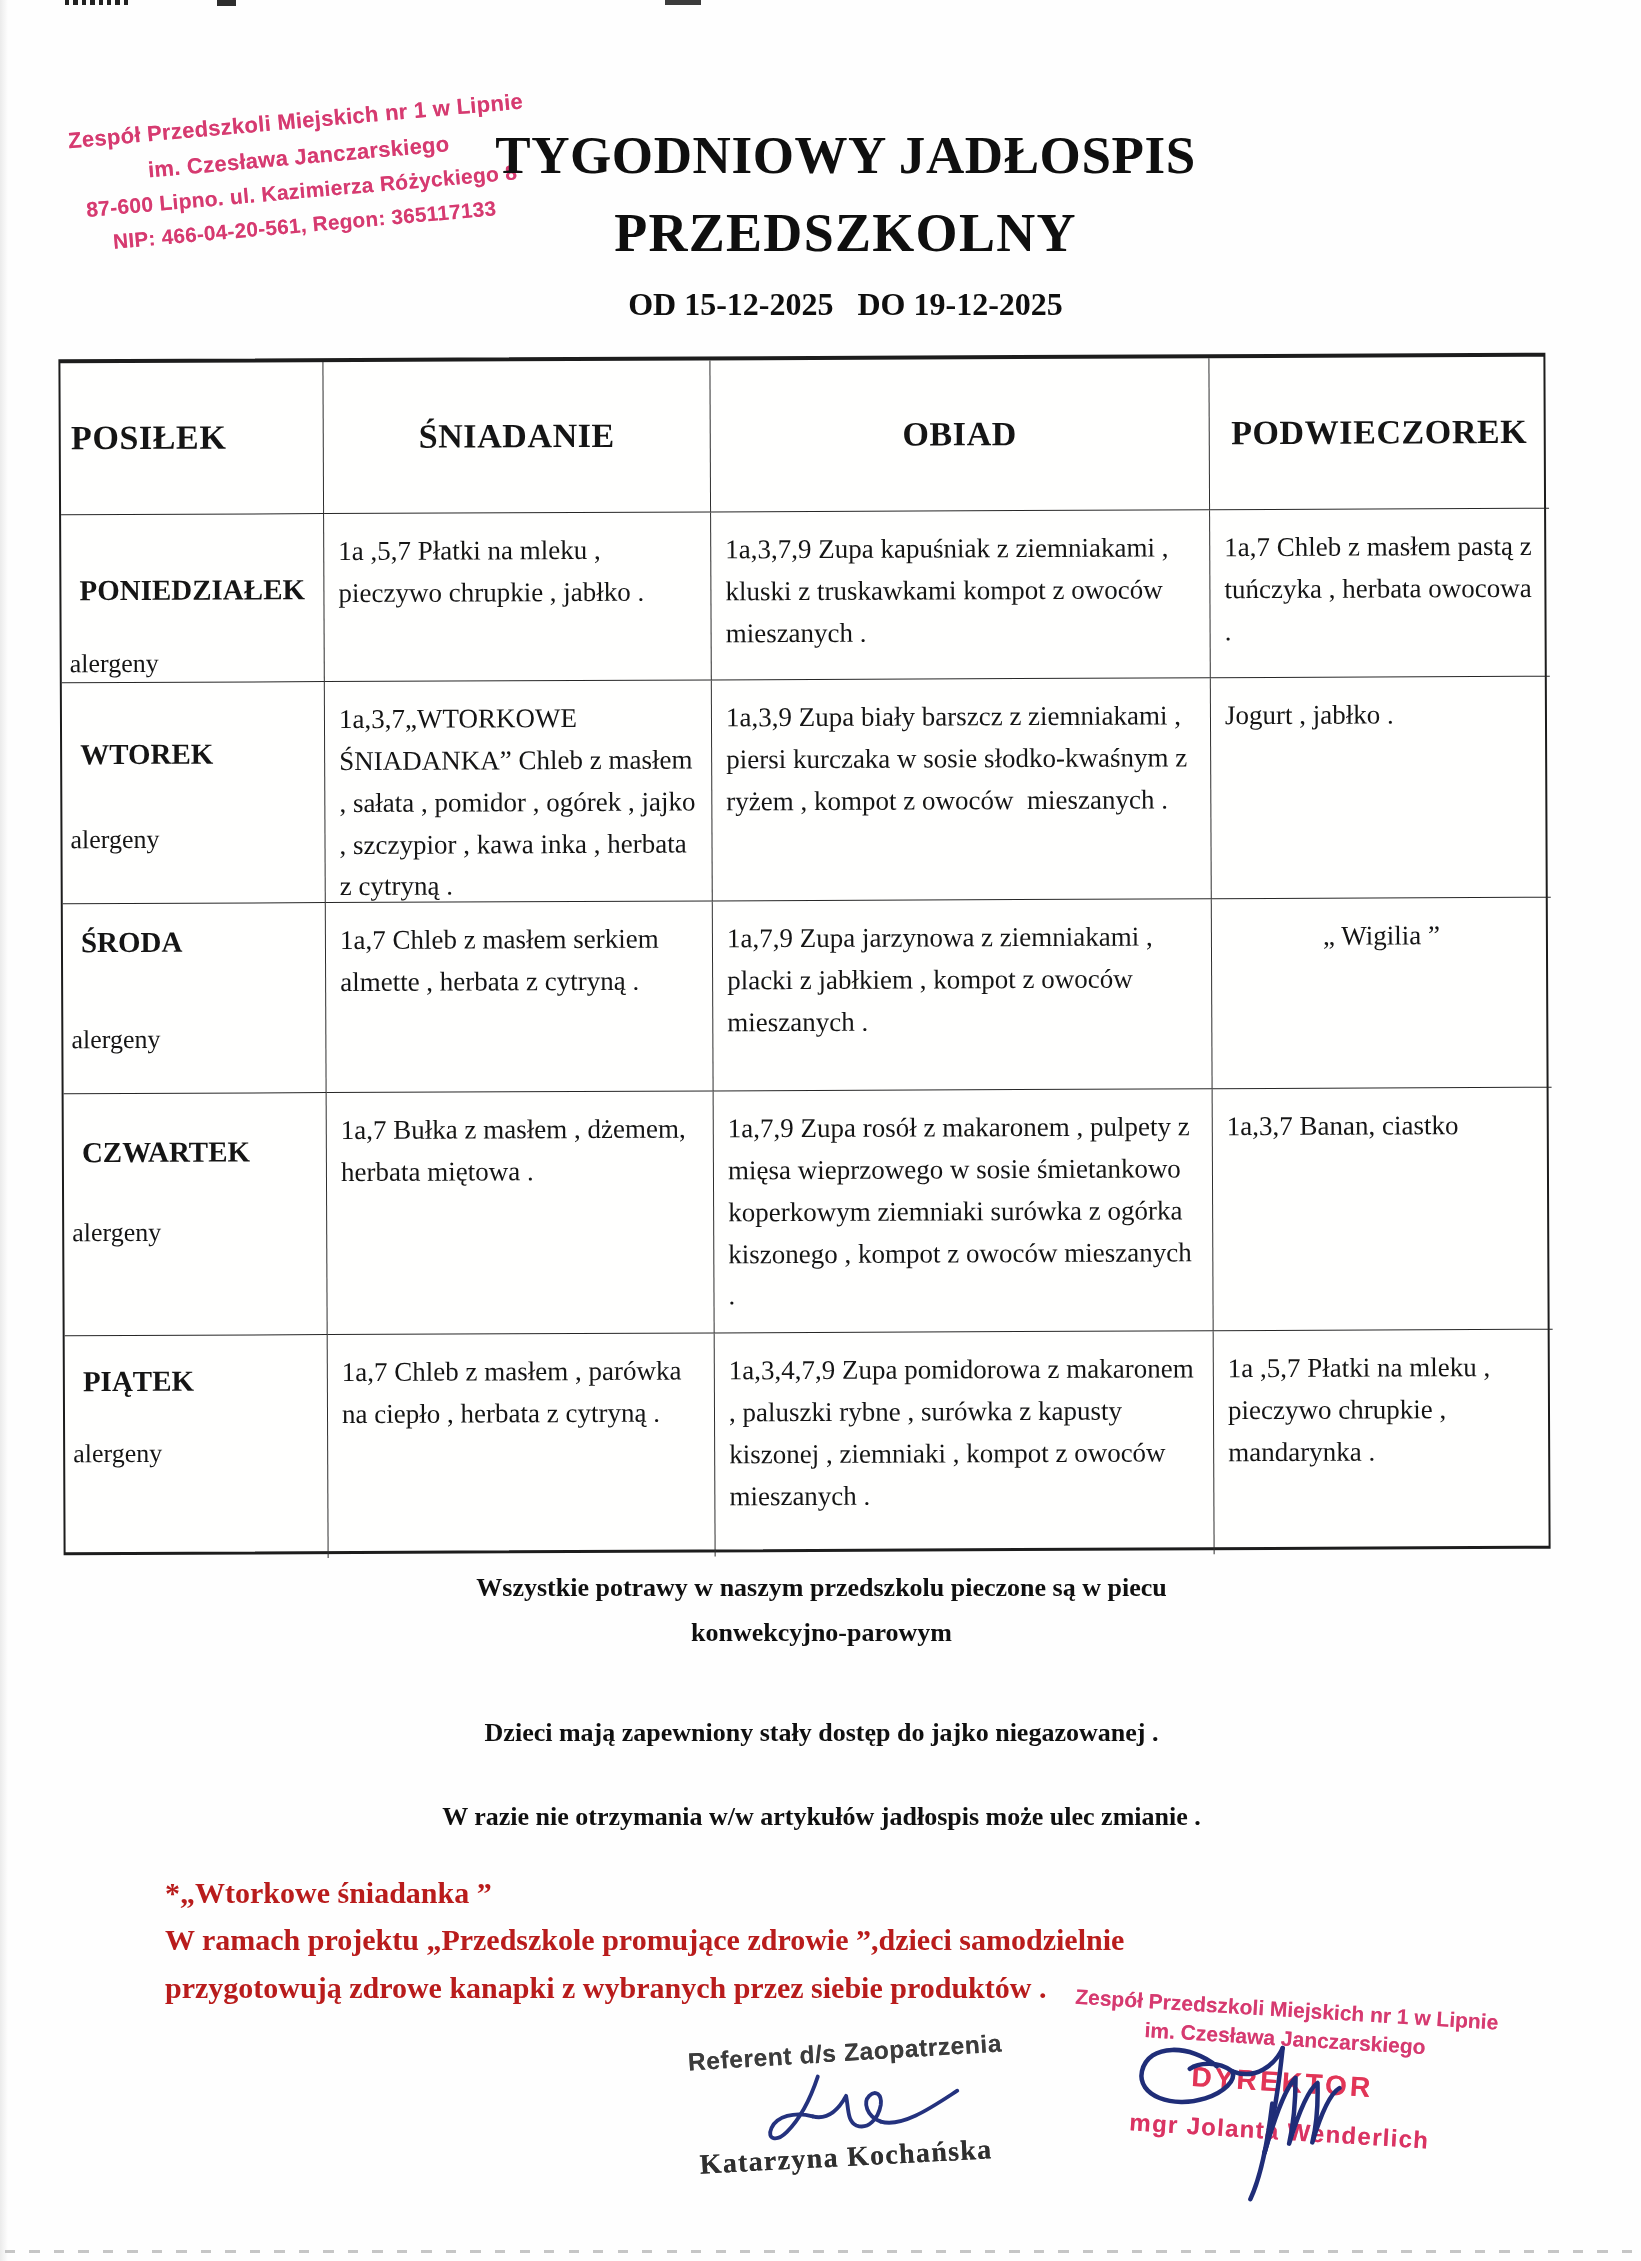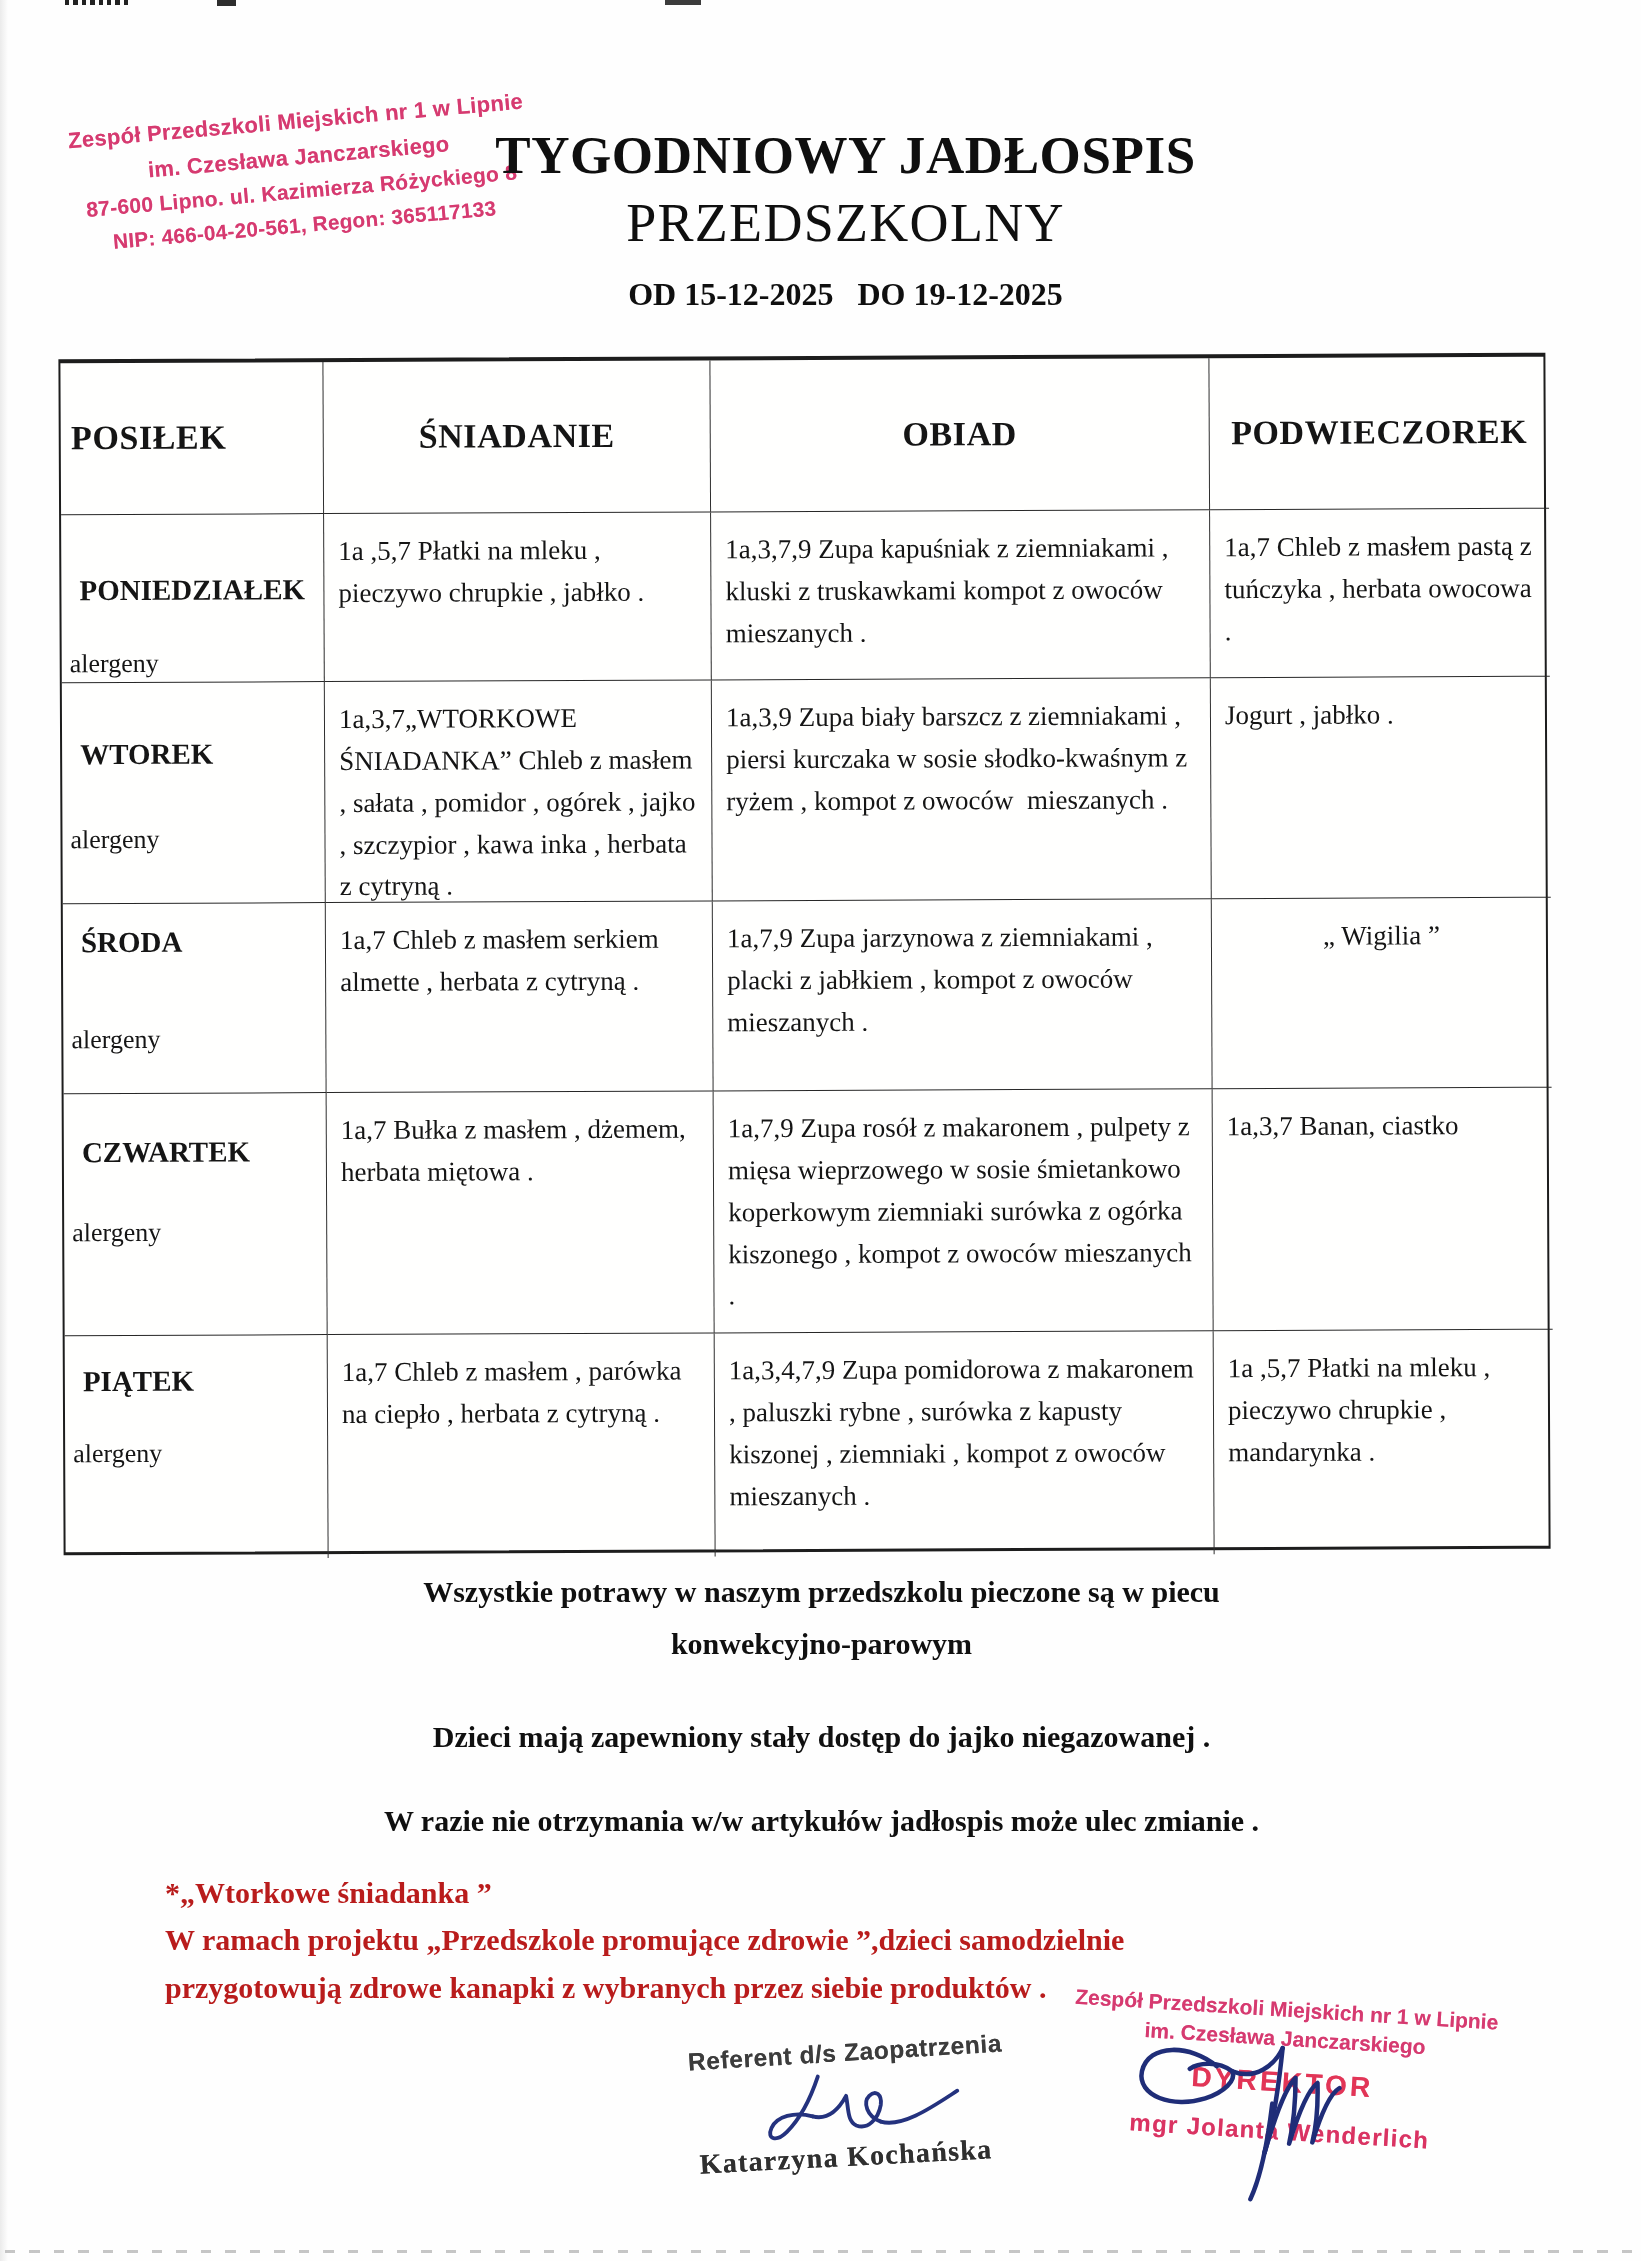--- a/index.html
+++ b/index.html
@@ -28,21 +28,21 @@
     font-size:22px; line-height:1.62; letter-spacing:0.3px;
     color:#d63a70; text-align:center;
     text-shadow:0 0 0.6px rgba(214,58,112,.55);
   }
   .stamp-top .l3 { font-size:21px; }
   .stamp-top .l4 { font-size:20.7px; }
 
   
   .title-block { position:absolute; left:413px; top:129px; width:865px; text-align:center; color:#0f0f0f; }
   .title-main { font-size:53px; font-weight:bold; letter-spacing:0.6px; line-height:1.0; }
-  .title-sub  { font-size:54px; font-weight:normal; letter-spacing:1.3px; margin-top:14px; line-height:1.0; }
+  .title-sub  { font-size:54px; font-weight:bold; letter-spacing:1.3px; margin-top:24px; line-height:1.0; }
   .title-date { font-size:32px; font-weight:bold; margin-top:28px; white-space:pre; line-height:1.0; }
 
   
   .menu-table {
     position:absolute; left:61px; top:356px; width:1487px; height:1196px;
     display:grid; grid-template-columns:263px 387px 499px 339px;
     grid-template-rows:152px 168px 221px 190px 242px 223px;
     border:2.6px solid #1d1d1d; border-top-width:4.5px; border-bottom-width:3.2px;
     transform:rotate(-0.25deg); transform-origin:center;
     background:#fffffe; box-sizing:border-box;
@@ -62,21 +62,21 @@
   .daycell .day { position:absolute; left:18px; font-weight:bold; font-size:29px; white-space:nowrap; }
   .daycell .alerg { position:absolute; left:8px; font-size:26px;text-align:center; }
   .r0 .day{top:53px}  .r0 .alerg{top:129px}
   .r1 .day{top:49px}  .r1 .alerg{top:137px}
   .r2 .day{top:15.5px}  .r2 .alerg{top:116px}
   .r3 .day{top:36px}  .r3 .alerg{top:119px}
   .r4 .day{top:23px}  .r4 .alerg{top:98px}
 
   
   .note { position:absolute; left:176px; width:1291px; text-align:center;
-    font-weight:bold; font-size:30px; line-height:1.72; color:#101010; }
+    font-weight:bold; font-size:26px; line-height:1.72; color:#101010; }
   .note1 { top:1566px; }
   .note2 { top:1711px; }
   .note3 { top:1795px; }
   .star-note { position:absolute; left:165px; top:1869px; width:1226px;
     font-weight:bold; font-size:30px; line-height:1.58; text-align:left; color:#b91c1c; }
 
   
   .ref-stamp { position:absolute; left:671px; top:2039px; width:348px; text-align:center;
     transform:rotate(-3.5deg); font-family:"Liberation Sans", sans-serif; font-weight:bold;
     font-size:24.5px; letter-spacing:0.6px; color:#3c3c3c; text-shadow:0 0 0.6px #6a6a6a; }

